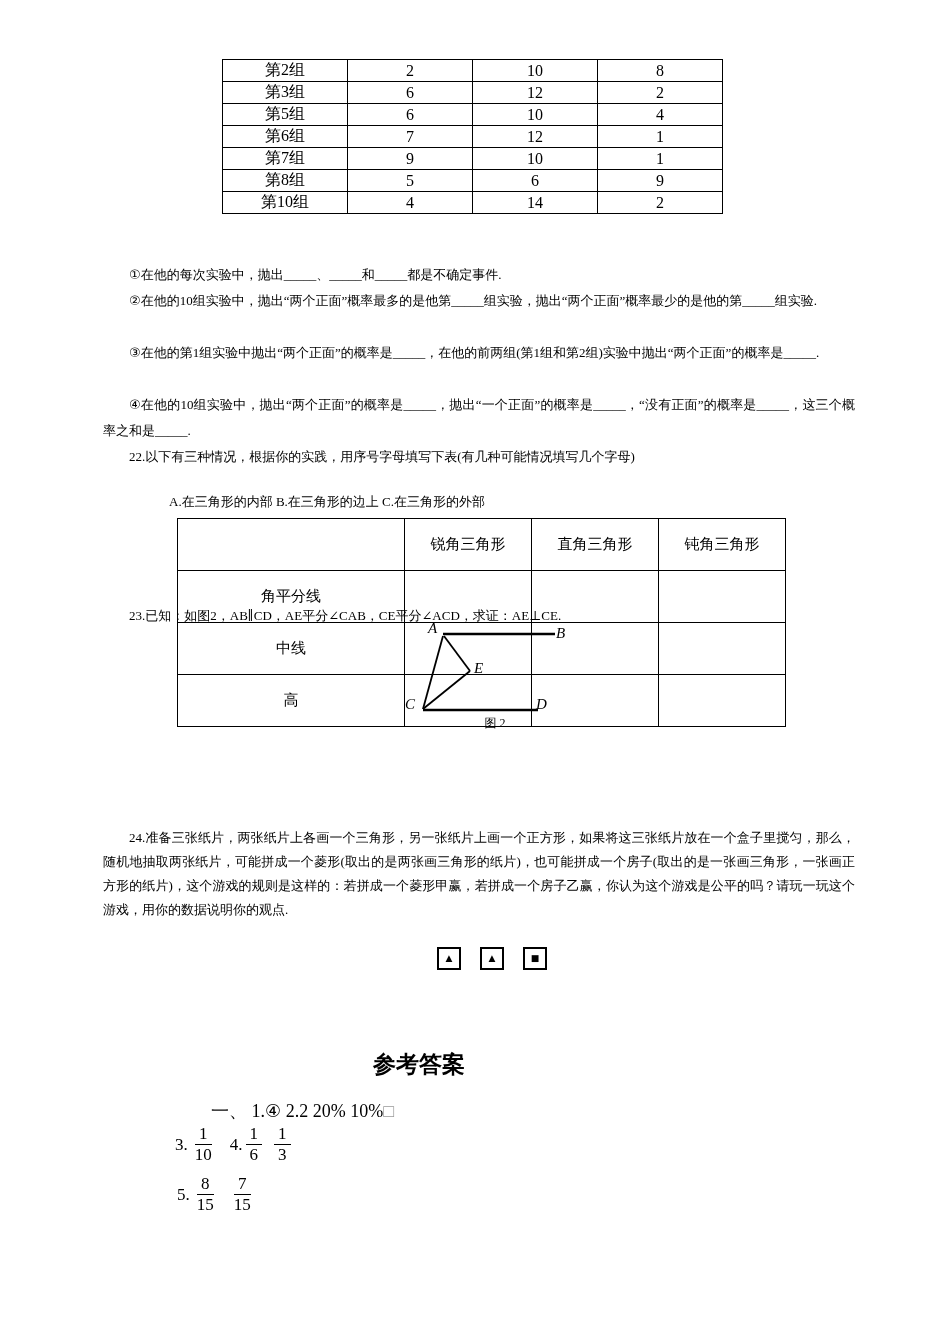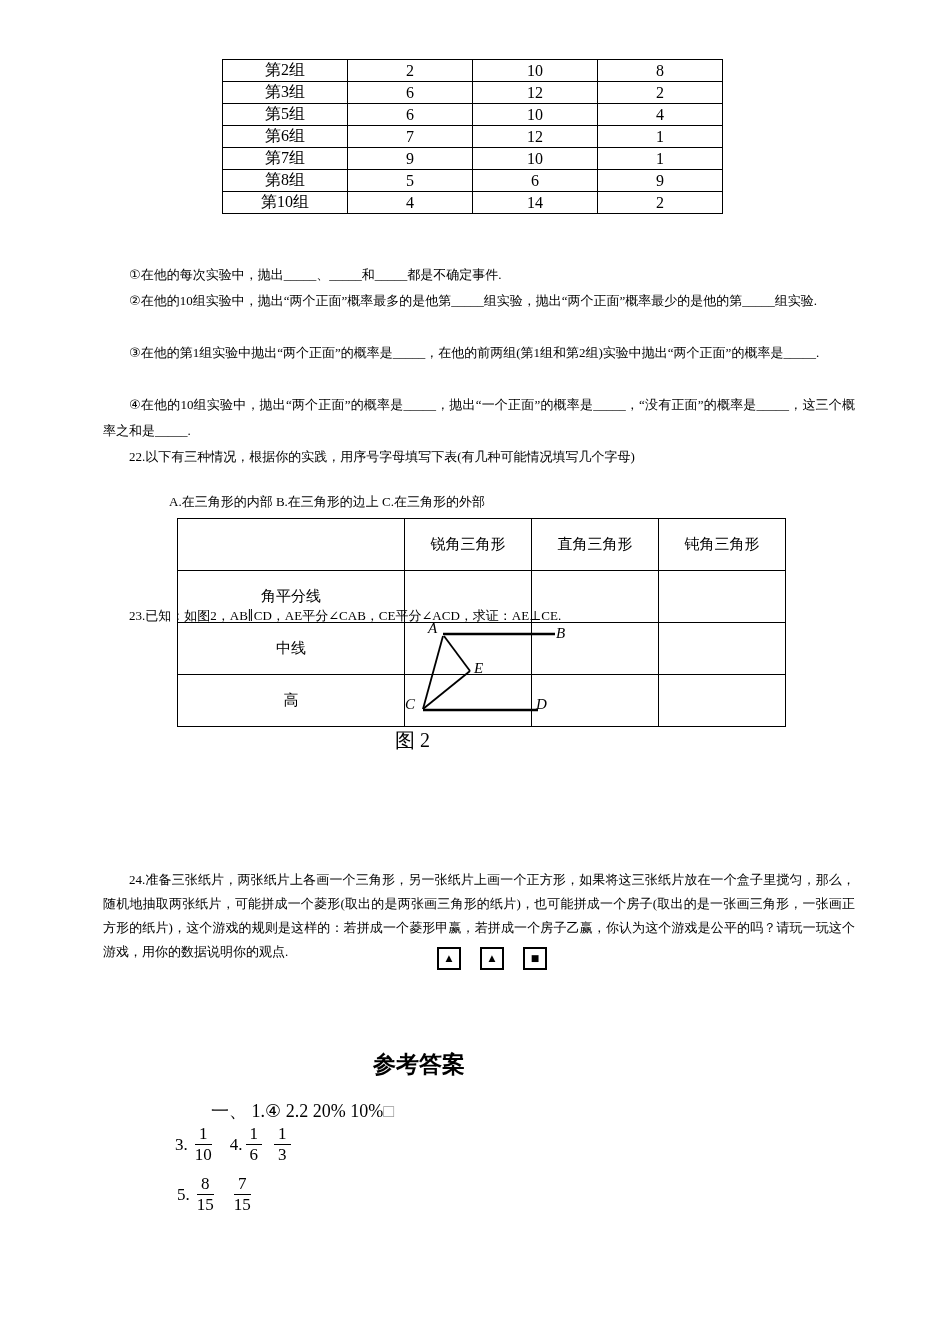--- a/index.html
+++ b/index.html
@@ -18,21 +18,21 @@
   .para{position:absolute;left:103px;width:752px;font-size:13px;line-height:26px;
         text-indent:2em;text-align:justify;}
   .single{text-indent:0;width:auto;text-align:left;}
   .q24{line-height:24px;}
 
   
   .fig{left:395px;top:615px;width:200px;height:130px;}
   .fig svg{position:absolute;left:0;top:0;}
   .flabel{position:absolute;font-style:italic;font-size:15px;line-height:15px;
           font-family:"Liberation Serif","DejaVu Serif",serif;}
-  .fcaption{position:absolute;left:0;top:112px;width:100%;font-size:20px;}
+  .fcaption{position:absolute;left:0;top:100px;width:100%;text-align:center;font-size:12px;}
 
   
   .cards{left:437px;top:947px;display:flex;gap:19px;}
   .card{width:20px;height:19px;border:2px solid #000;display:flex;align-items:center;
         justify-content:center;font-size:9px;font-family:"DejaVu Sans",sans-serif;line-height:1;}
 
   
   .ans-heading{left:0;top:1049px;width:838px;text-align:center;font-weight:bold;font-size:23px;
                font-family:"Liberation Sans","DejaVu Sans",sans-serif;}
   .ans-line1{left:175px;top:1099px;font-size:18px;margin-left:36px;}
@@ -158,21 +158,21 @@
       <line x1="28" y1="94" x2="75" y2="56" stroke="#000" stroke-width="1.8"></line>
     </svg>
     <span class="flabel" style="left:33px;top:6px">A</span>
     <span class="flabel" style="left:161px;top:11px">B</span>
     <span class="flabel" style="left:10px;top:82px">C</span>
     <span class="flabel" style="left:141px;top:82px">D</span>
     <span class="flabel" style="left:79px;top:46px">E</span>
     <div class="fcaption">图 2</div>
   </div>
 
-  <div class="para q24" style="top:868px">24.准备三张纸片，两张纸片上各画一个三角形，另一张纸片上画一个正方形，如果将这三张纸片放在一个盒子里搅匀，那么，随机地抽取两张纸片，可能拼成一个菱形(取出的是两张画三角形的纸片)，也可能拼成一个房子(取出的是一张画三角形，一张画正方形的纸片)，这个游戏的规则是这样的：若拼成一个菱形甲赢，若拼成一个房子乙赢，你认为这个游戏是公平的吗？请玩一玩这个游戏，用你的数据说明你的观点.</div>
+  <div class="para q24" style="top:826px">24.准备三张纸片，两张纸片上各画一个三角形，另一张纸片上画一个正方形，如果将这三张纸片放在一个盒子里搅匀，那么，随机地抽取两张纸片，可能拼成一个菱形(取出的是两张画三角形的纸片)，也可能拼成一个房子(取出的是一张画三角形，一张画正方形的纸片)，这个游戏的规则是这样的：若拼成一个菱形甲赢，若拼成一个房子乙赢，你认为这个游戏是公平的吗？请玩一玩这个游戏，用你的数据说明你的观点.</div>
 
   <div class="cards abs">
     <div class="card">▲</div>
     <div class="card">▲</div>
     <div class="card">■</div>
   </div>
 
   <div class="ans-heading abs">参考答案</div>
 
   <div class="ans-line1 abs">

